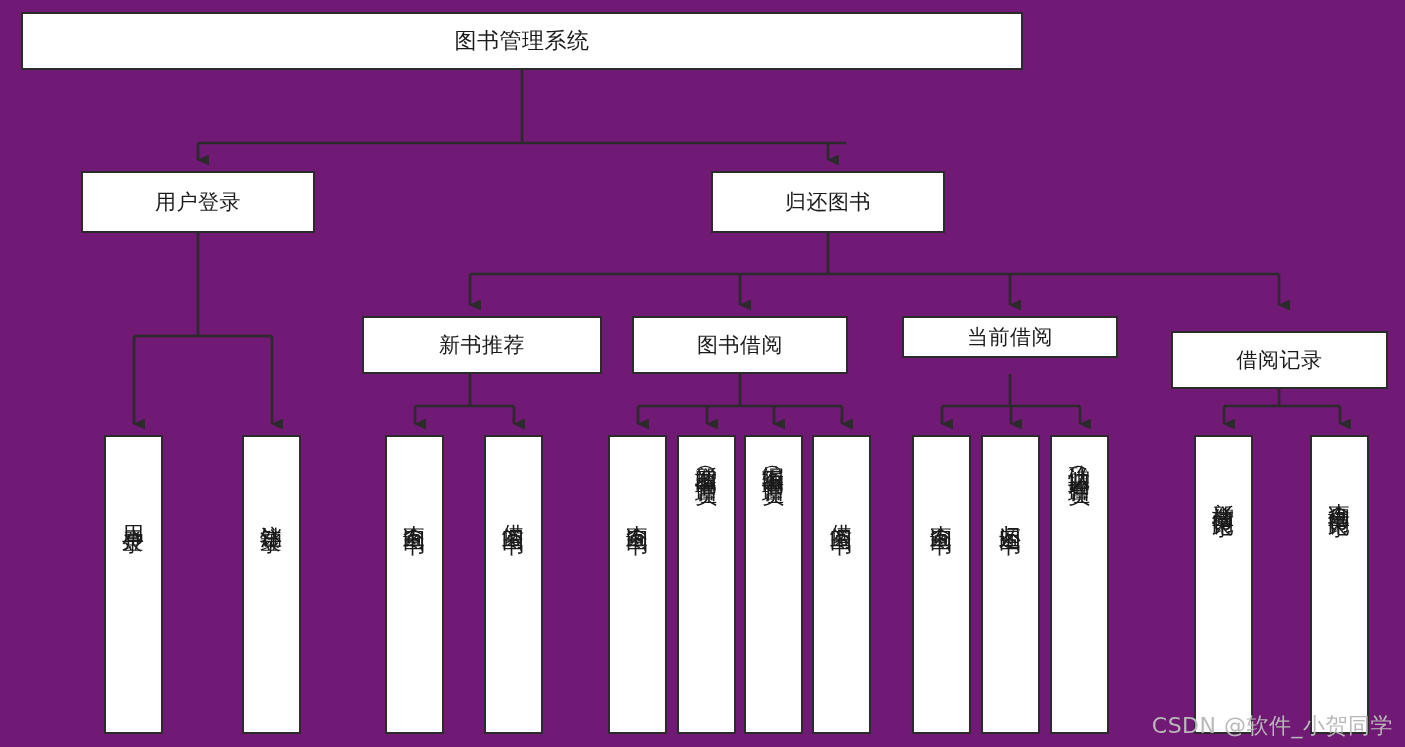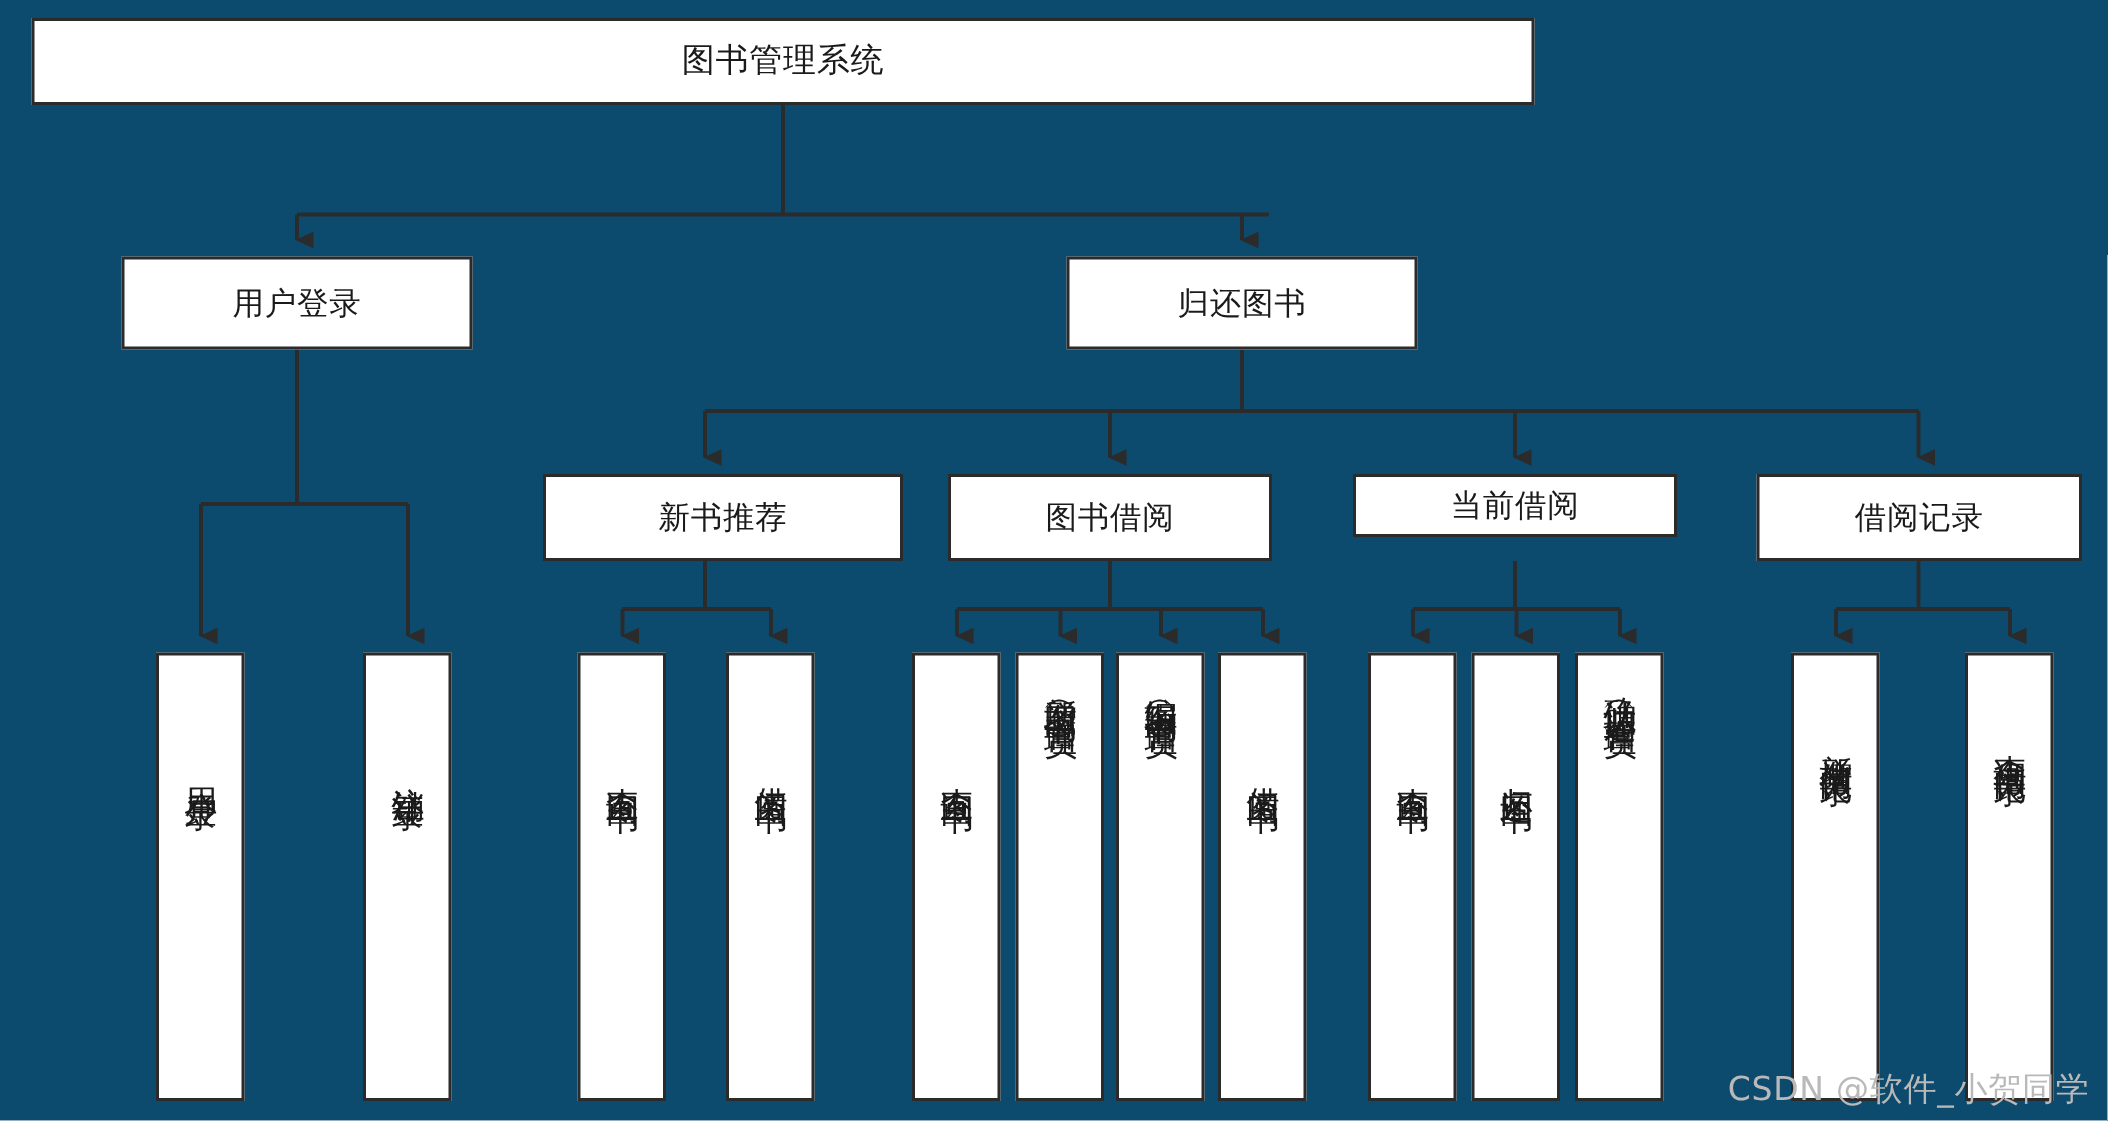--- a/index.html
+++ b/index.html
@@ -7,21 +7,21 @@
     padding: 0;
     background: #ffffff;
   }
   body {
     font-family: "DejaVu Sans", "Liberation Sans", sans-serif;
   }
   #diagram-root {
     position: relative;
     width: 1405px;
     height: 747px;
-    background: #0c4a6e;
+    background: #701a75;
     overflow: hidden;
   }
   #edges-layer {
     position: absolute;
     left: 0;
     top: 0;
     width: 1405px;
     height: 747px;
   }
   .node {
@@ -154,21 +154,21 @@
   </div>
 
   <div class="node h" style="left:632px; top:316px; width:216px; height:58px;">
     <span class="node-label">图书借阅</span>
   </div>
 
   <div class="node h" style="left:902px; top:316px; width:216px; height:42px;">
     <span class="node-label">当前借阅</span>
   </div>
 
-  <div class="node h" style="left:1171px; top:316px; width:217px; height:58px;">
+  <div class="node h" style="left:1171px; top:331px; width:217px; height:58px;">
     <span class="node-label">借阅记录</span>
   </div>
 
   <div class="node v short" style="left:104px; top:435px; width:59px; height:299px;">
     <span class="node-label">用户登录</span>
   </div>
 
   <div class="node v short" style="left:242px; top:435px; width:59px; height:299px;">
     <span class="node-label">注销登录</span>
   </div>

